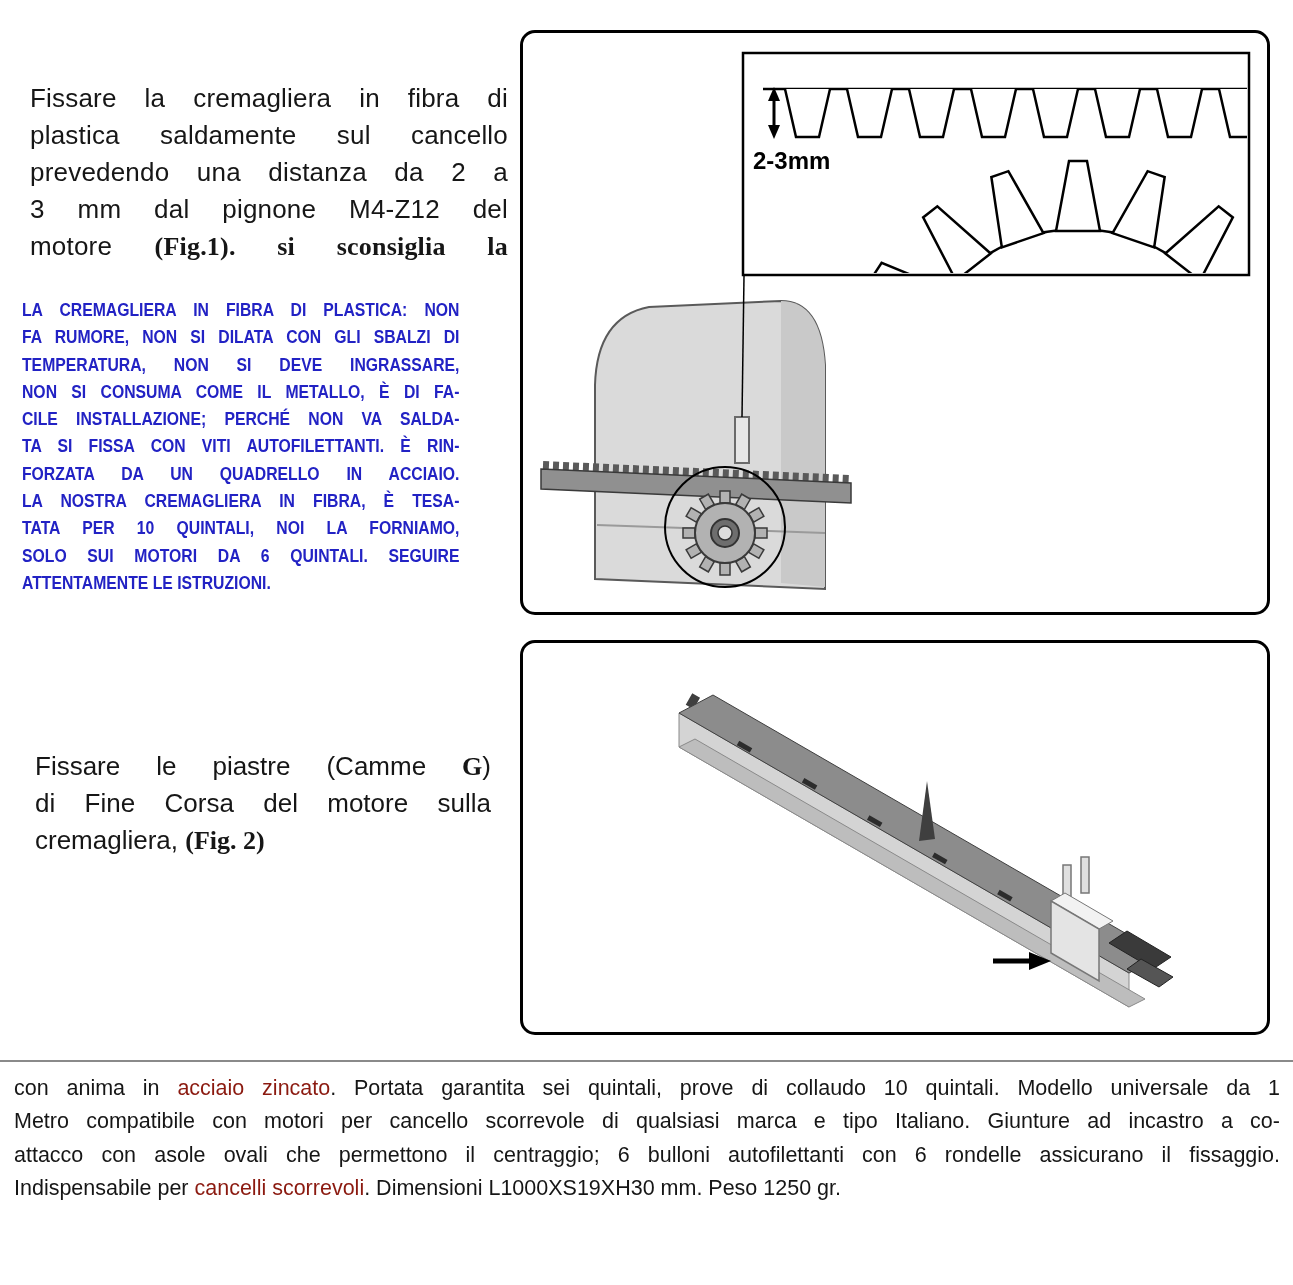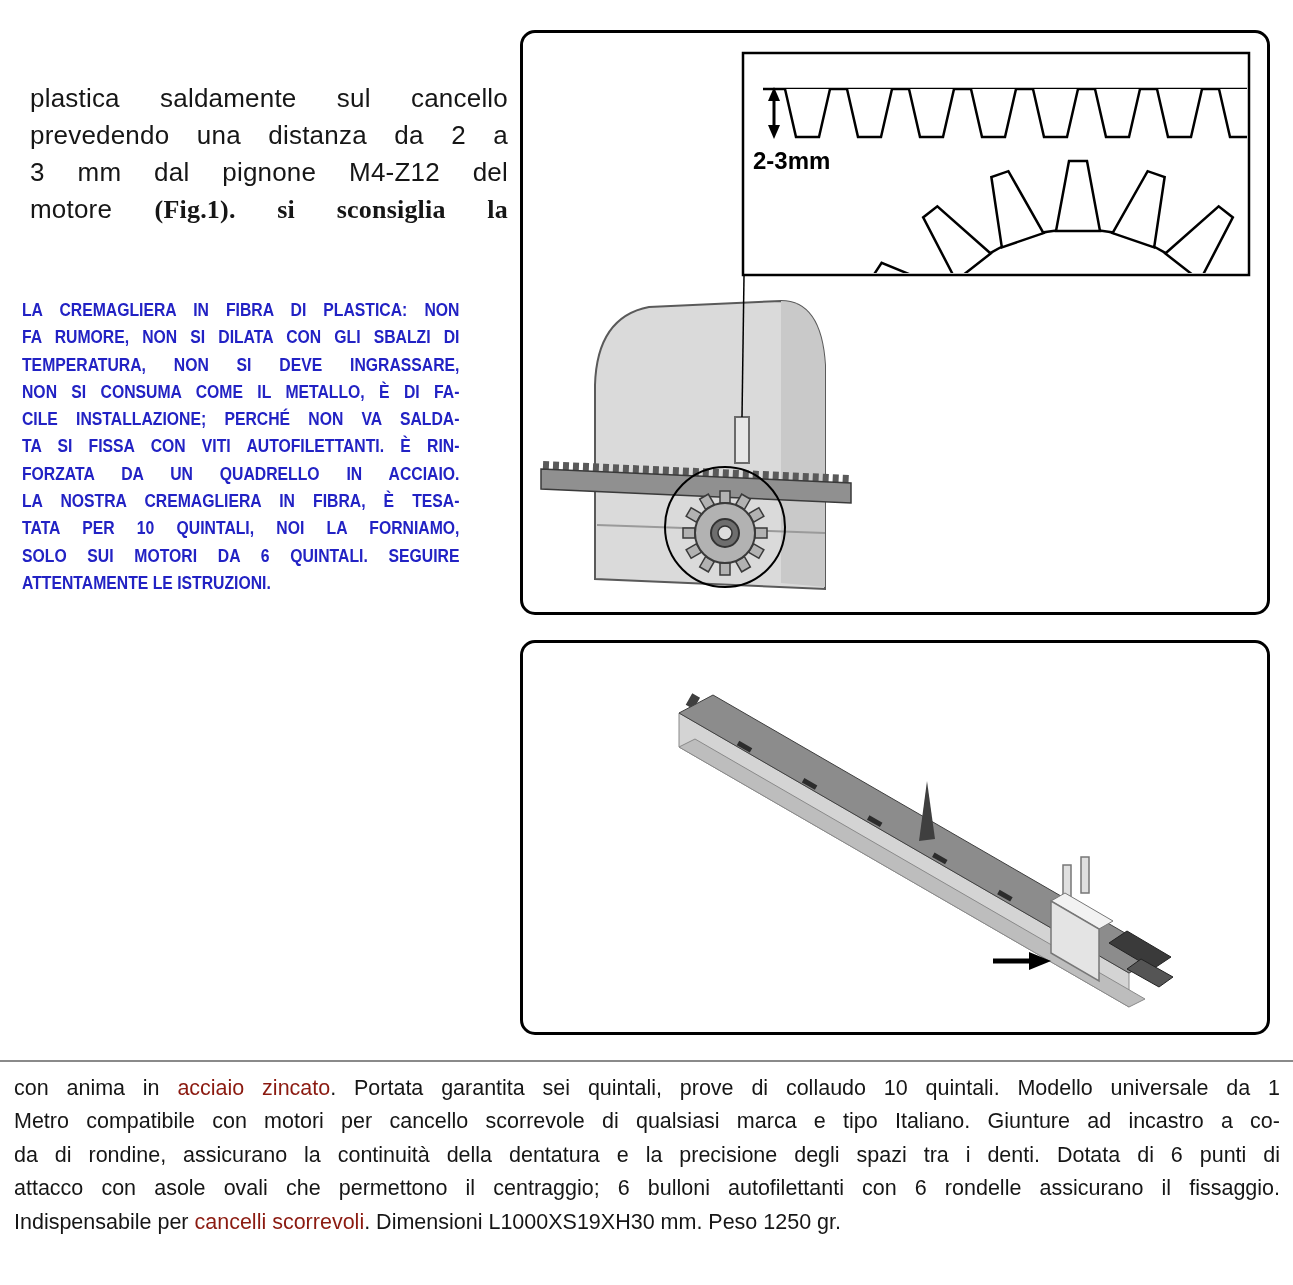--- a/index.html
+++ b/index.html
@@ -34,20 +34,21 @@
   .bottom{position:absolute;left:14px;top:1072px;width:1266px;font-size:21.5px;line-height:33.4px;}
   .c-b{color:var(--blue);}
   .c-r{color:var(--maroon);}
 </style>
 </head>
 <body>
 
 <div class="page">
 
   <section class="intro">
+    <div class="jline">Fissare la cremagliera in fibra di</div>
     <div class="jline">plastica saldamente sul cancello</div>
     <div class="jline">prevedendo una distanza da 2 a</div>
     <div class="jline">3 mm dal pignone M4-Z12 del</div>
     <div class="jline"><span>motore </span><span class="bold">(Fig.1). si sconsiglia la</span></div>
   </section>
 
   <section class="features">
     <div class="jline">LA CREMAGLIERA IN FIBRA DI PLASTICA: NON</div>
     <div class="jline">FA RUMORE, NON SI DILATA CON GLI SBALZI DI</div>
     <div class="jline">TEMPERATURA, NON SI DEVE INGRASSARE,</div>
@@ -135,20 +136,25 @@
         <g fill="#000">
           <line x1="251" y1="62" x2="251" y2="98" stroke="#000" stroke-width="3"></line>
           <polygon points="251,54 245,68 257,68"></polygon>
           <polygon points="251,106 245,92 257,92"></polygon>
         </g>
         <text x="230" y="136" font-size="24" font-weight="bold" fill="#000">2-3mm</text>
       </g>
     </svg>
   </div>
 
+  <section class="caption2">
+    <div class="jline"><span>Fissare le piastre (Camme </span><span class="bold">G</span><span>)</span></div>
+    <div class="jline">di Fine Corsa del motore sulla</div>
+    <div class="jline left"><span>cremagliera, </span><span class="bold">(Fig. 2)</span></div>
+  </section>
 
   <div class="figure-box" id="fig2">
     <svg class="fig-svg" viewBox="0 0 744 389">
 
       <g>
 
         <polygon points="156,70 606,330 606,364 156,104" fill="#d4d4d4" stroke="#8a8a8a" stroke-width="1"></polygon>
 
         <polygon points="156,104 606,364 622,356 172,96" fill="#bdbdbd" stroke="#8a8a8a" stroke-width="1"></polygon>
 
@@ -178,18 +184,17 @@
         <polygon points="506,309 528,318 506,327"></polygon>
       </g>
     </svg>
   </div>
 
   <div class="rule"></div>
 
   <section class="bottom">
     <div class="jline"><span>con anima in </span><span class="c-r">acciaio zincato</span><span>. Portata garantita sei quintali, prove di collaudo 10 quintali. Modello universale da 1</span></div>
     <div class="jline">Metro compatibile con motori per cancello scorrevole di qualsiasi marca e tipo Italiano. Giunture ad incastro a co-</div>
-    <div class="jline">da di rondine, assicurano la continuità della dentatura e la precisione degli spazi tra i denti. Dotata di 6 punti di</div>
     <div class="jline">attacco con asole ovali che permettono il centraggio; 6 bulloni autofilettanti con 6 rondelle assicurano il fissaggio.</div>
     <div class="jline left"><span>Indispensabile per </span><span class="c-r">cancelli scorrevoli</span><span>. Dimensioni L1000XS19XH30 mm. Peso 1250 gr.</span></div>
   </section>
 
 </div>
 
 </body></html>

